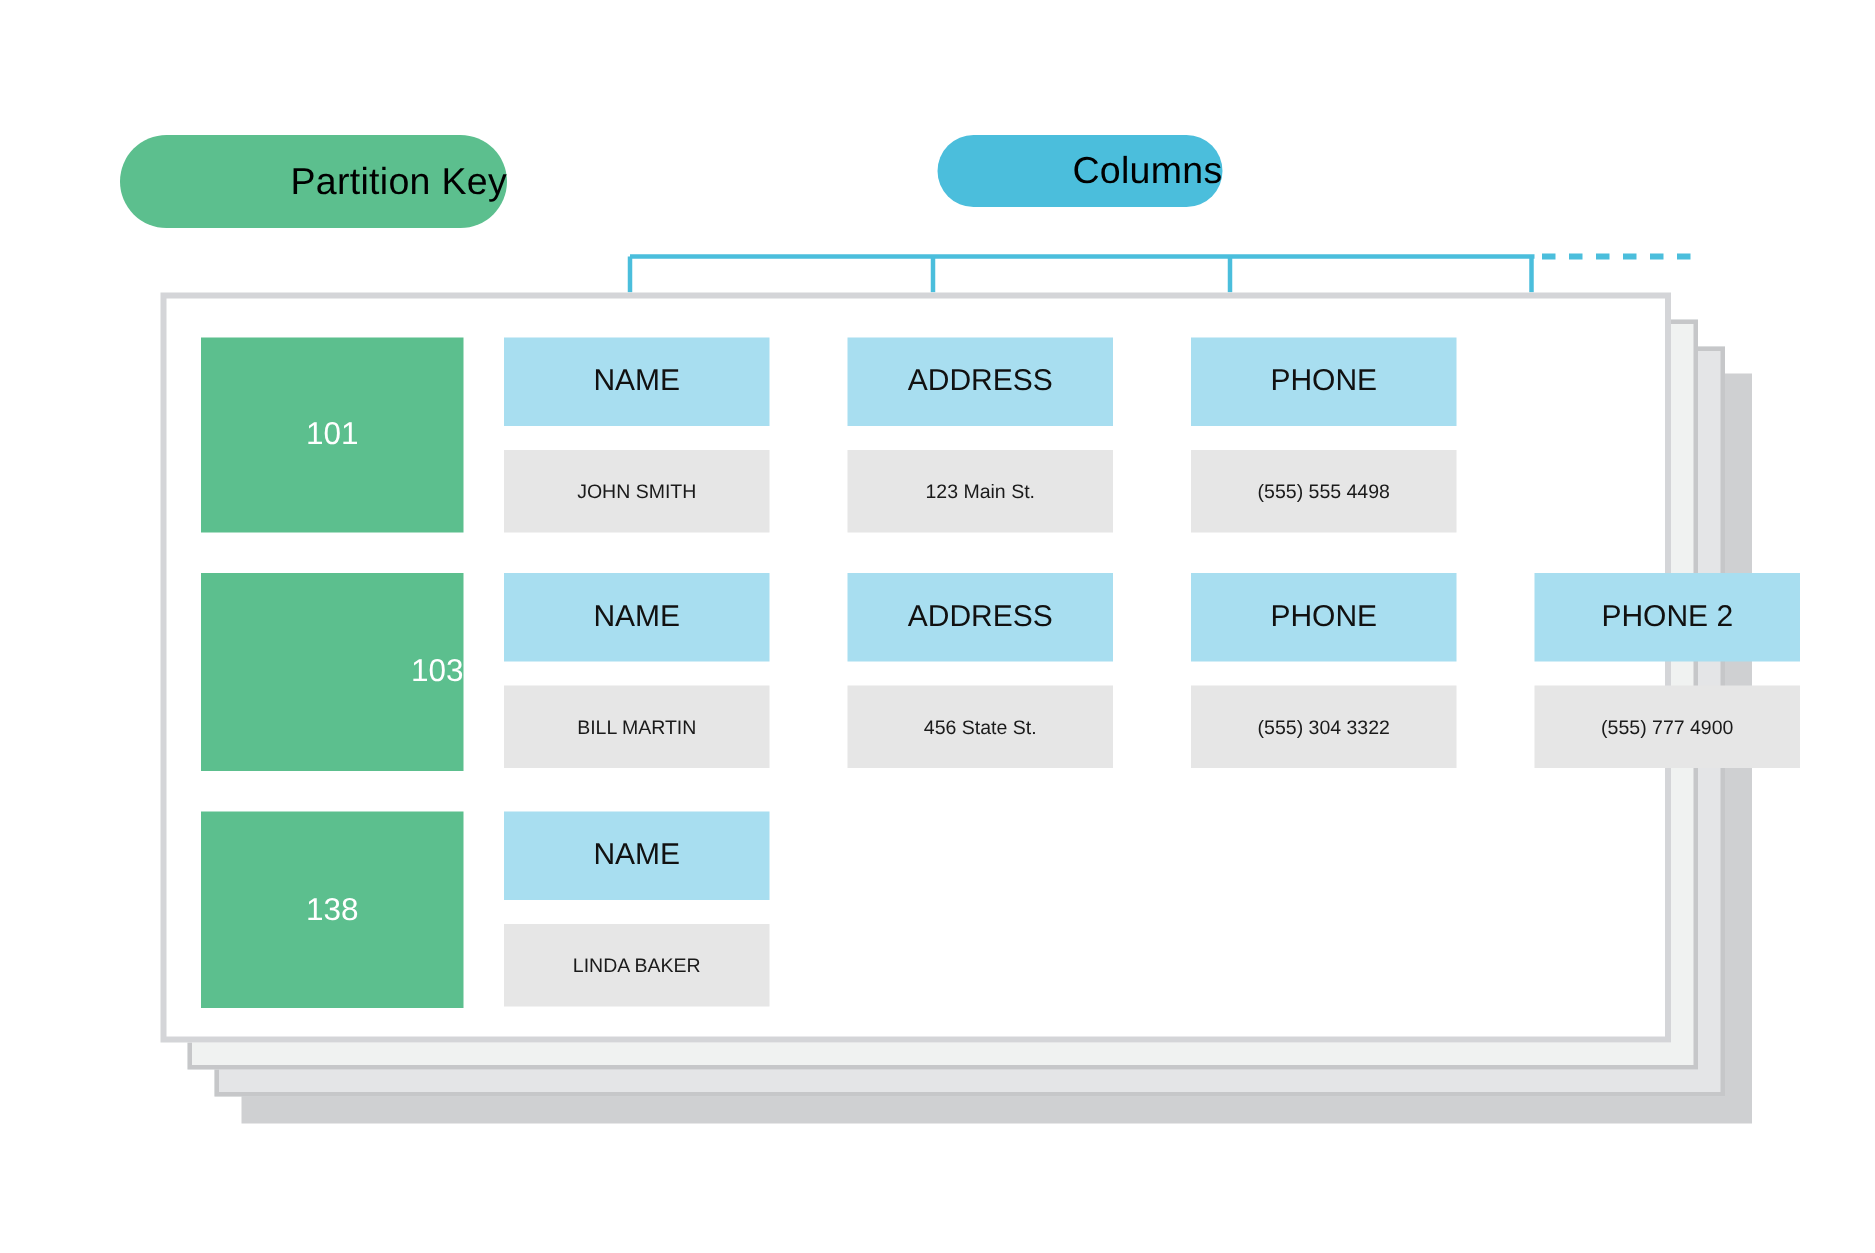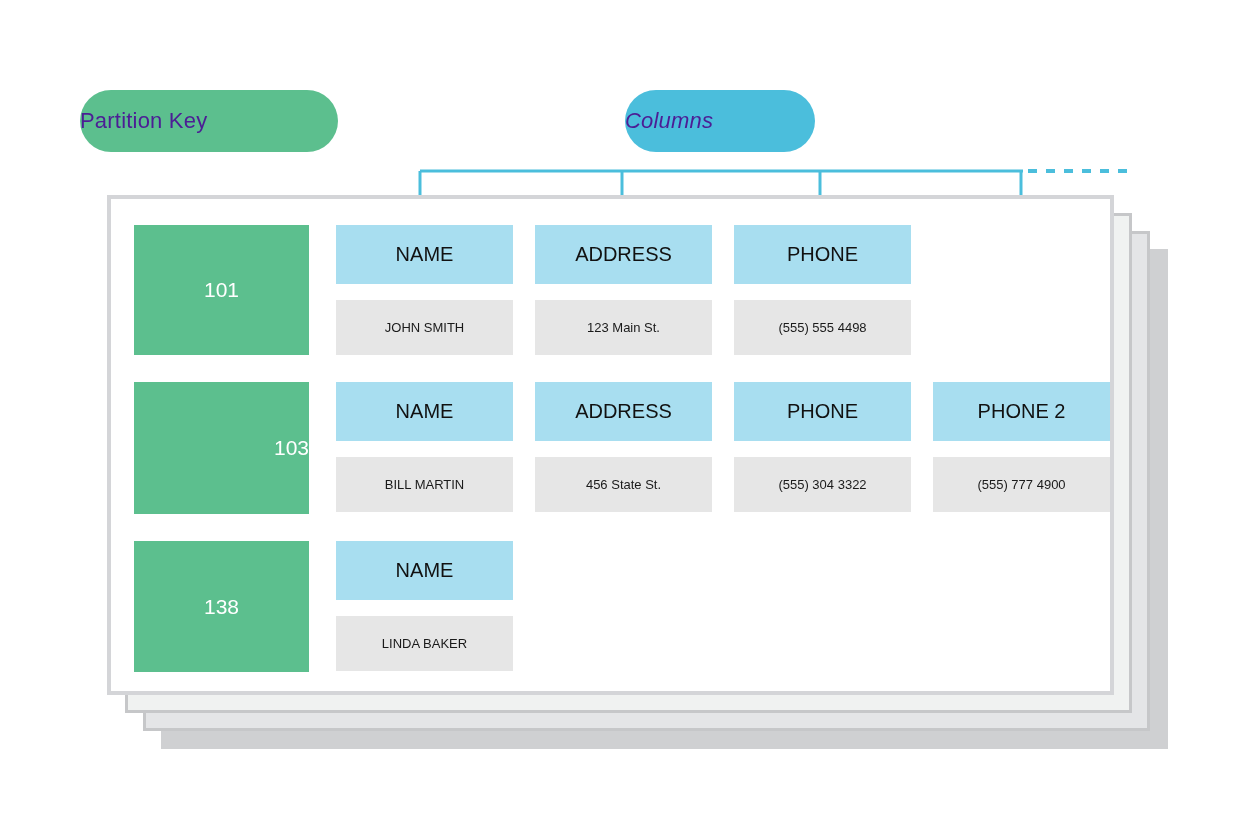--- a/index.html
+++ b/index.html
@@ -17,42 +17,41 @@
     position: relative;
     width: 1250px;
     height: 835px;
   }
 
   
   .pill {
     position: absolute;
     display: flex;
     align-items: center;
-    justify-content: flex-start;
+    justify-content: flex-end;
     border-radius: 40px;
-    color: #4c1d95;
-    font-size: 22px;
+    color: #000000;
+    font-size: 25px;
     font-weight: 400;
     letter-spacing: 0.2px;
     box-sizing: border-box;
   }
   .pill-partition {
     left: 80px;
     top: 90px;
     width: 258px;
     height: 62px;
     background: #5CBF8E;
   }
   .pill-columns {
     left: 625px;
     top: 90px;
     width: 190px;
-    height: 62px;
+    height: 48px;
     background: #4BBEDC;
-    font-style: italic;
   }
 
   
   .bracket {
     position: absolute;
     left: 415px;
     top: 168px;
     width: 720px;
     height: 30px;
   }
@@ -125,20 +124,21 @@
     justify-content: center;
     box-sizing: border-box;
   }
   .pk-h1 { height: 130px; }
   .pk-h2 { height: 132px; justify-content: flex-end; }
   .pk-h3 { height: 131px; }
 
   .cols {
     display: flex;
     margin-left: 27px;
+    gap: 30px;
   }
   .col {
     width: 177px;
     flex: 0 0 177px;
     margin-right: 22px;
     display: flex;
     flex-direction: column;
   }
   .col:last-child { margin-right: 0; }
 

